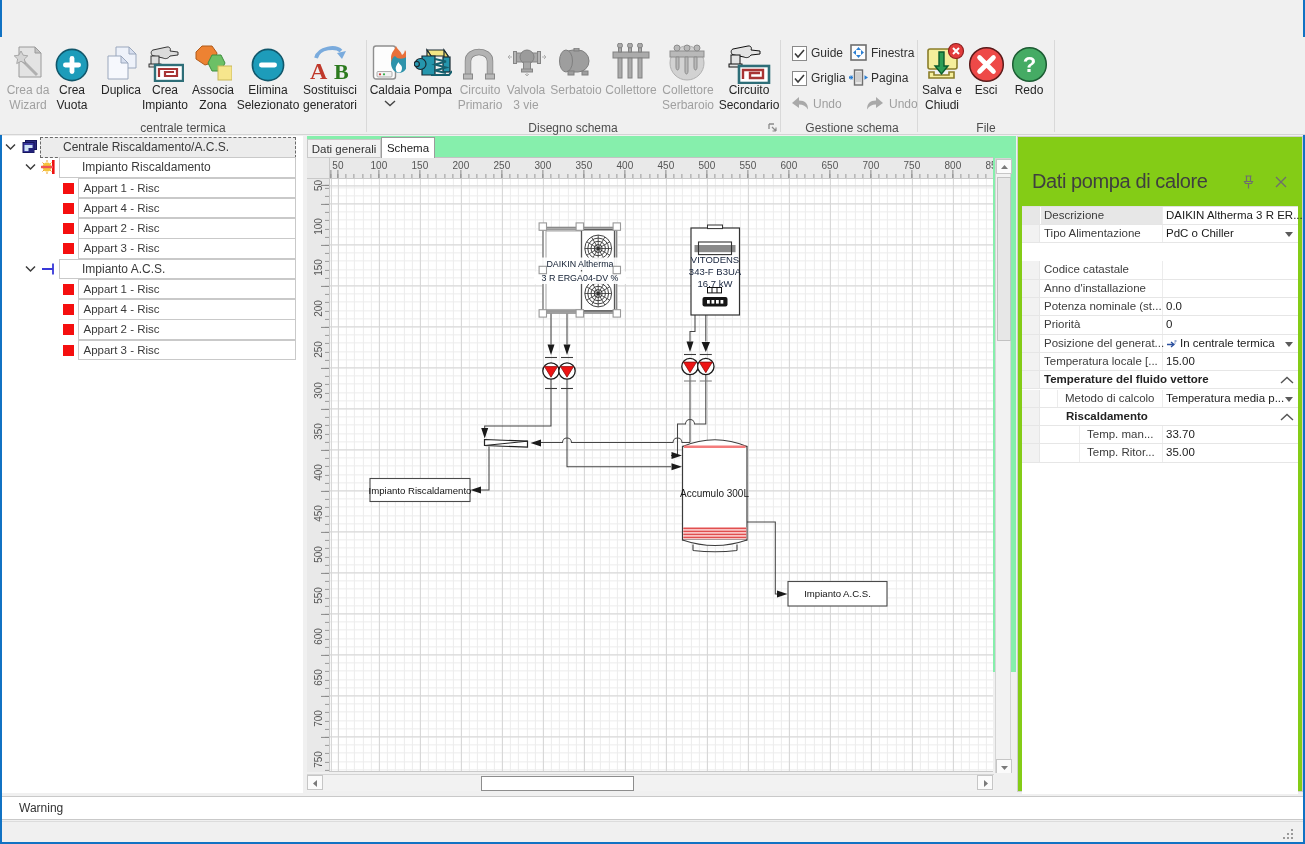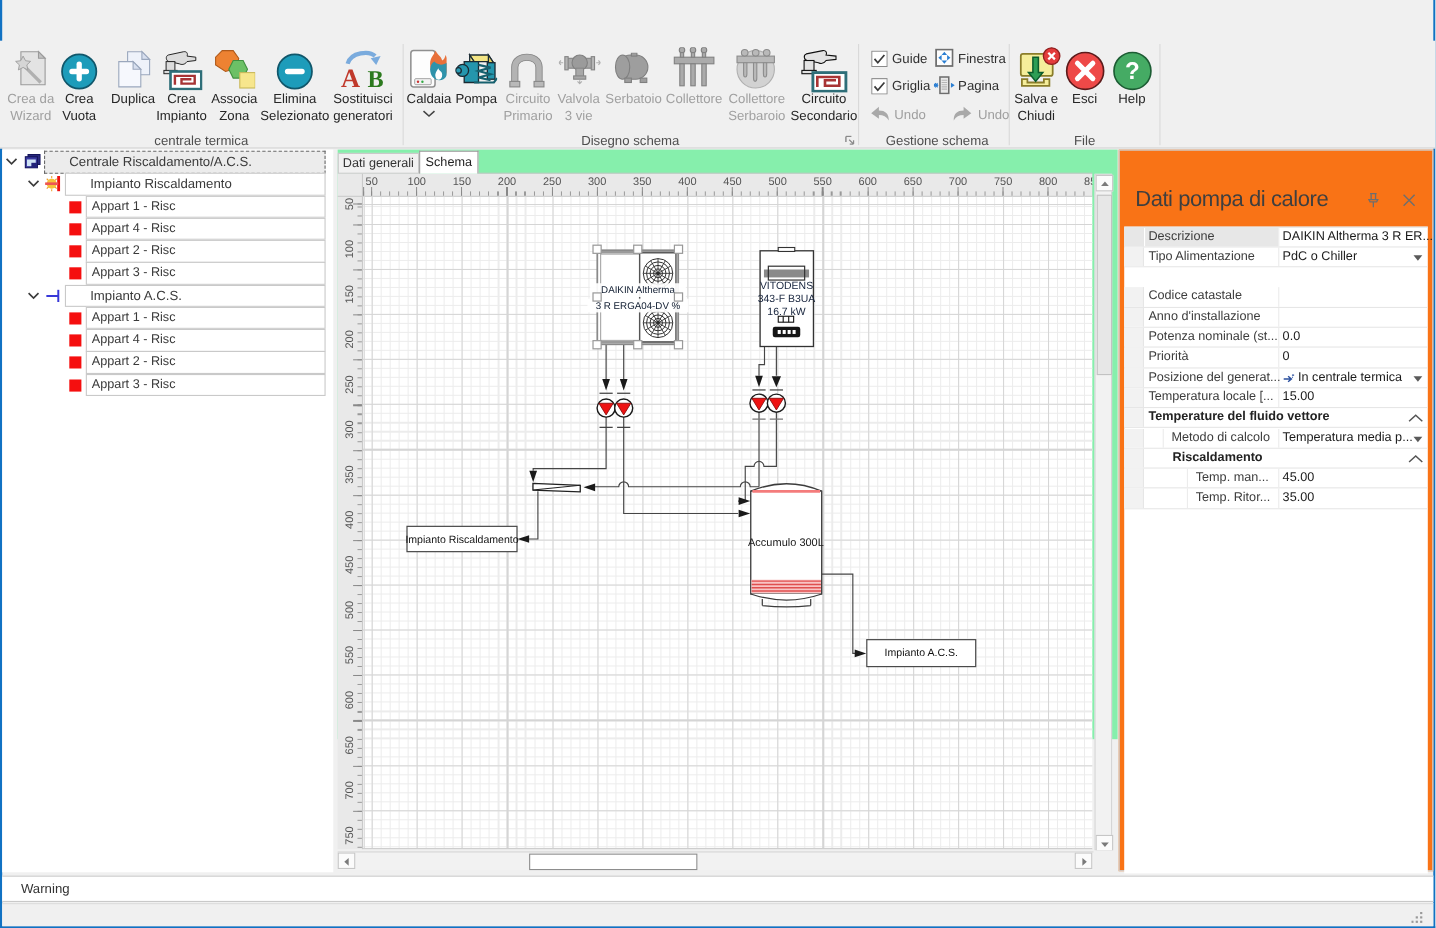--- a/index.html
+++ b/index.html
@@ -11,21 +11,21 @@
 #titletxt { position:absolute; left:0; width:100%; top:12px; text-align:center; font-size:12px; letter-spacing:-0.2px; }
 #ribbon { position:absolute; left:-2px; top:37px; width:1305px; height:98px; background:#f0f0f0; border-bottom:1px solid #d4d4d4; }
 .gsep { position:absolute; top:3px; width:1px; height:92px; background:#d9d9d9; }
 .glabel { position:absolute; top:84px; width:200px; text-align:center; font-size:12px; color:#4e4e4e; }
 .blabel { position:absolute; width:90px; text-align:center; font-size:12px; color:#262626; line-height:14.8px; top:46px; }
 .blabel.dis { color:#a0a0a0; }
 .icon { position:absolute; top:7px; }
 #main { position:absolute; left:0; top:136px; width:1301px; height:657px; }
 #tree { position:absolute; left:0; top:0; width:301px; height:657px; background:#fff; }
 #canvaspane { position:absolute; left:305px; top:0; width:709px; height:536px; background:#86efac; }
-#props { position:absolute; left:1015px; top:0; width:286px; height:656px; background:#f97316; border:1px solid #cfcfcf; }
+#props { position:absolute; left:1015px; top:0; width:286px; height:656px; background:#84cc16; border:1px solid #cfcfcf; }
 #cornerbox { position:absolute; left:0; top:22px; width:23px; height:21px; background:#e9e9e9; border-right:1px solid #c9c9c9; border-bottom:1px solid #c9c9c9; }
 #hruler { position:absolute; left:23px; top:22px; width:663px; height:21px; background:#e9e9e9; border-bottom:1px solid #c9c9c9; overflow:hidden; }
 #vruler { position:absolute; left:0; top:43px; width:23px; height:593px; background:#e9e9e9; border-right:1px solid #c9c9c9; overflow:hidden; }
 #canvas { position:absolute; left:23px; top:43px; width:663px; height:593px; background:#fff;
   background-image:
     repeating-linear-gradient(90deg,#d5d5d5 0 1px,transparent 1px 41px),
     repeating-linear-gradient(0deg,#d5d5d5 0 1px,transparent 1px 41px),
     repeating-linear-gradient(90deg,#ececec 0 1px,transparent 1px 8.2px),
     repeating-linear-gradient(0deg,#ececec 0 1px,transparent 1px 8.2px);
   background-position:7.9px 7.4px; border-bottom:1px solid #c9c9c9; }
@@ -247,21 +247,21 @@
   <div class="blabel" style="left:897px">Salva e<br>Chiudi</div>
   <svg class="abs" style="left:968px;top:9px" width="37" height="37">
         <circle cx="18.5" cy="18.5" r="16.8" fill="#ee4948" stroke="#5c1b1b" stroke-width="1.5"></circle>
         <path d="M11.5 11.5 l14 14 M25.5 11.5 l-14 14" stroke="#fff" stroke-width="4.6" stroke-linecap="round"></path>
       </svg>
   <div class="blabel" style="left:941px">Esci</div>
   <svg class="abs" style="left:1011px;top:9px" width="37" height="37">
         <circle cx="18.5" cy="18.5" r="16.8" fill="#45ab64" stroke="#1c5c33" stroke-width="1.5"></circle>
         <text x="18.5" y="26" text-anchor="middle" font-size="22" font-weight="bold" fill="#fff" font-family="Liberation Sans">?</text>
       </svg>
-  <div class="blabel" style="left:984px">Help</div>
+  <div class="blabel" style="left:984px">Redo</div>
 
   <div class="blabel dis" style="left:-17px">Crea da<br>Wizard</div>
   <div class="blabel" style="left:27px">Crea<br>Vuota</div>
   <div class="blabel" style="left:76px">Duplica</div>
   <div class="blabel" style="left:120px">Crea<br>Impianto</div>
   <div class="blabel" style="left:168px">Associa<br>Zona</div>
   <div class="blabel" style="left:223px">Elimina<br>Selezionato</div>
   <div class="blabel" style="left:285px">Sostituisci<br>generatori</div>
 
   <div class="blabel" style="left:345px">Caldaia</div>
@@ -572,21 +572,21 @@
             <div class="plab" style="left:44px;font-weight:bold;color:#222">Riscaldamento</div>
             <svg class="pchev" width="14" height="9">
               <path d="M1 7 l6 -5.5 6 5.5" fill="none" stroke="#555" stroke-width="1.4"></path>
             </svg>
           </div>
           <div class="prow" style="top:219.6px">
             <div class="pgut"></div>
             <div style="position:absolute;left:18px;top:0;width:40px;height:100%;border-right:1px solid #ececec"></div>
             <div class="psep"></div>
             <div class="plab" style="left:65px">Temp. man...</div>
-            <div class="pval">45.00</div>
+            <div class="pval">33.70</div>
           </div>
           <div class="prow" style="top:237.9px">
             <div class="pgut"></div>
             <div style="position:absolute;left:18px;top:0;width:40px;height:100%;border-right:1px solid #ececec"></div>
             <div class="psep"></div>
             <div class="plab" style="left:65px">Temp. Ritor...</div>
             <div class="pval">35.00</div>
           </div>
         </div>
   </div>

